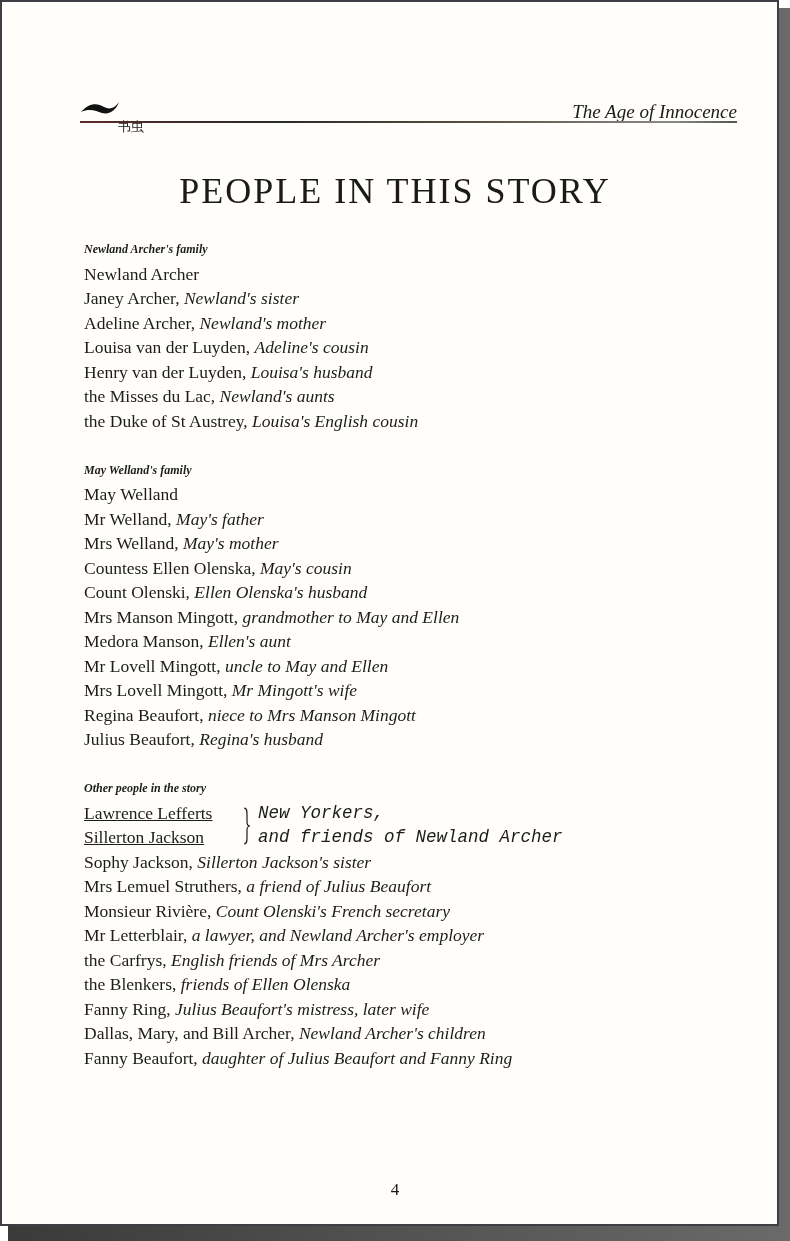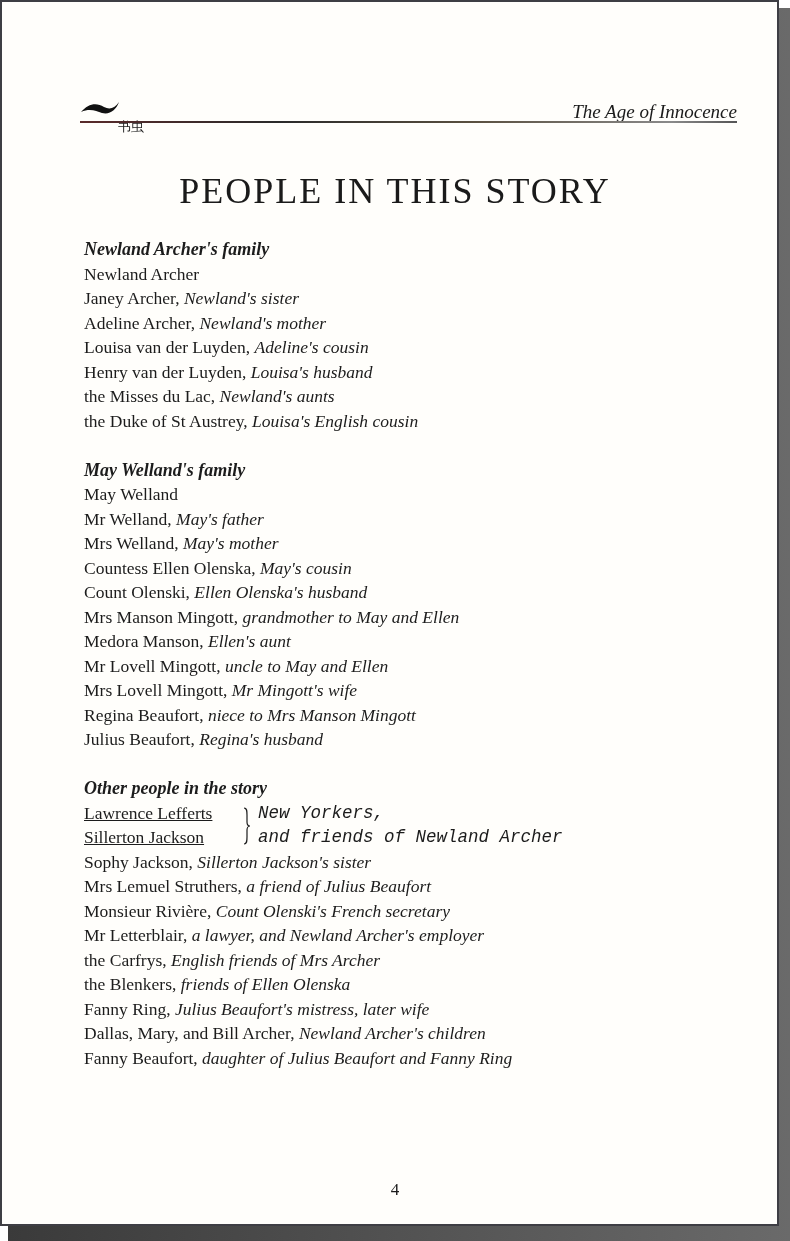--- a/index.html
+++ b/index.html
@@ -66,21 +66,21 @@
       left: 84px; top: 237px;
       width: 640px;
       font-size: 17.5px;
       line-height: 24.5px;
       color: #1c1c1c;
     }
     .section { margin-bottom: 24.5px; }
     .section-heading {
       font-style: italic;
       font-weight: bold;
-      font-size: 18px;
+      font-size: 12px;
     }
     .line { white-space: nowrap; }
     .desc { font-style: italic; }
     .brace-group {
       position: relative;
       height: 49px;
     }
     .brace-names { position: absolute; left: 0; top: 0; }
     .brace-names div { white-space: nowrap; text-decoration: underline; }
     .brace {

